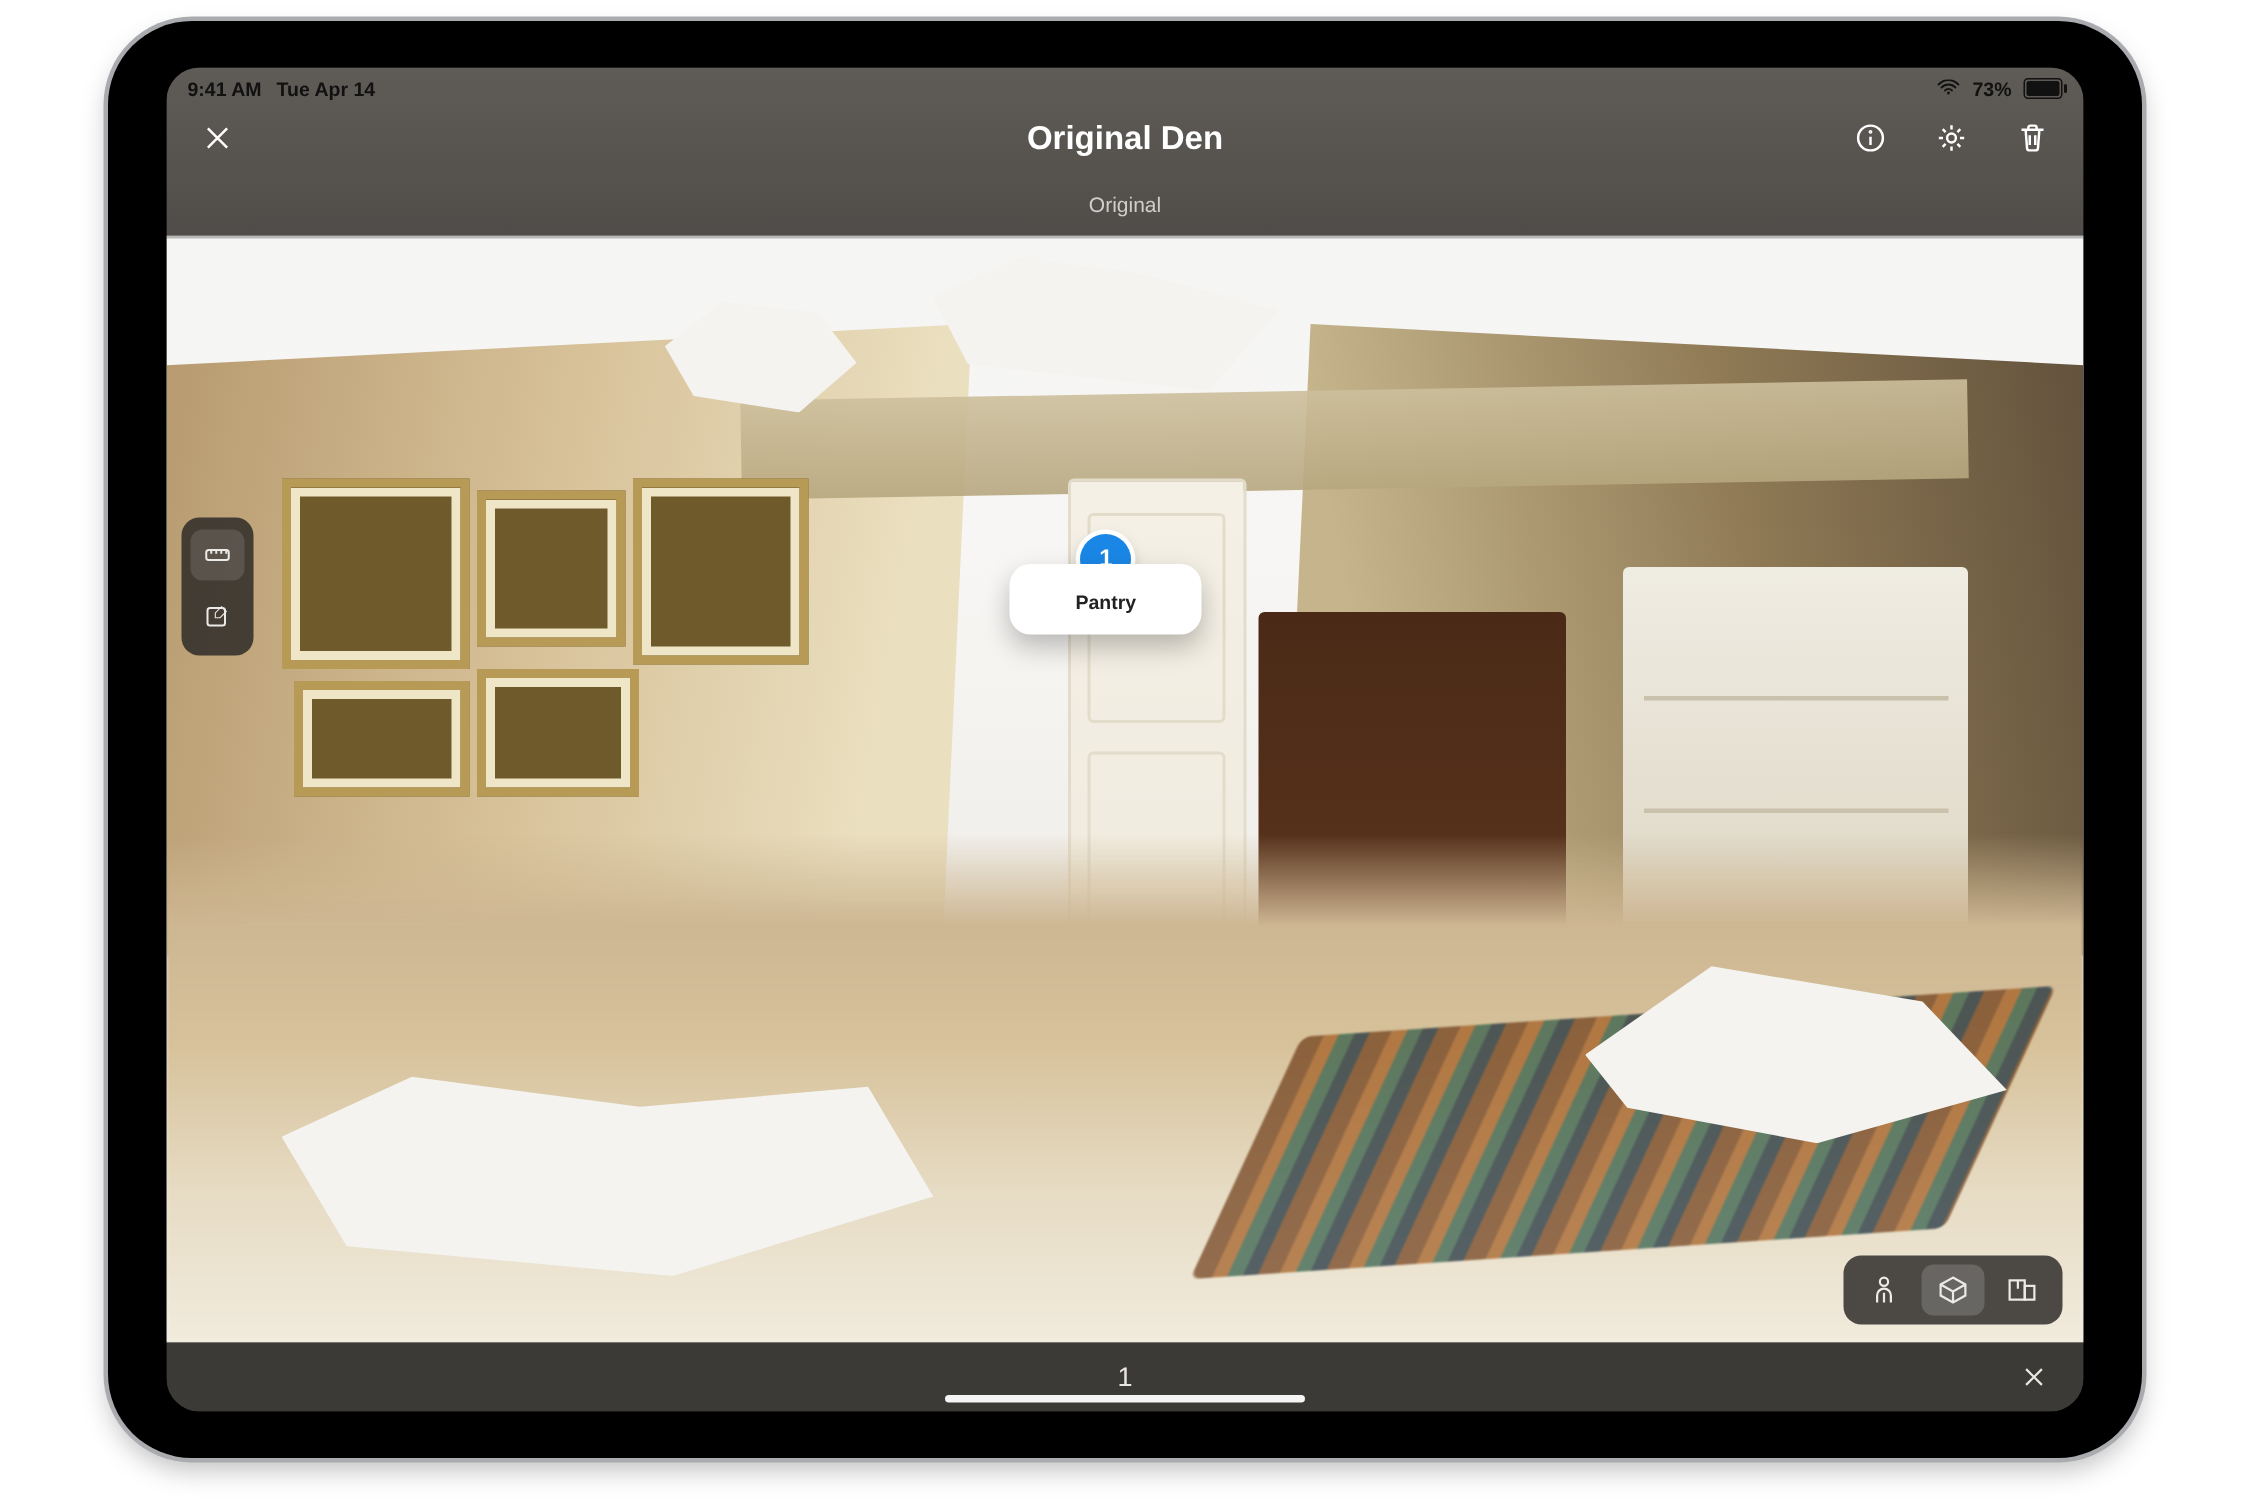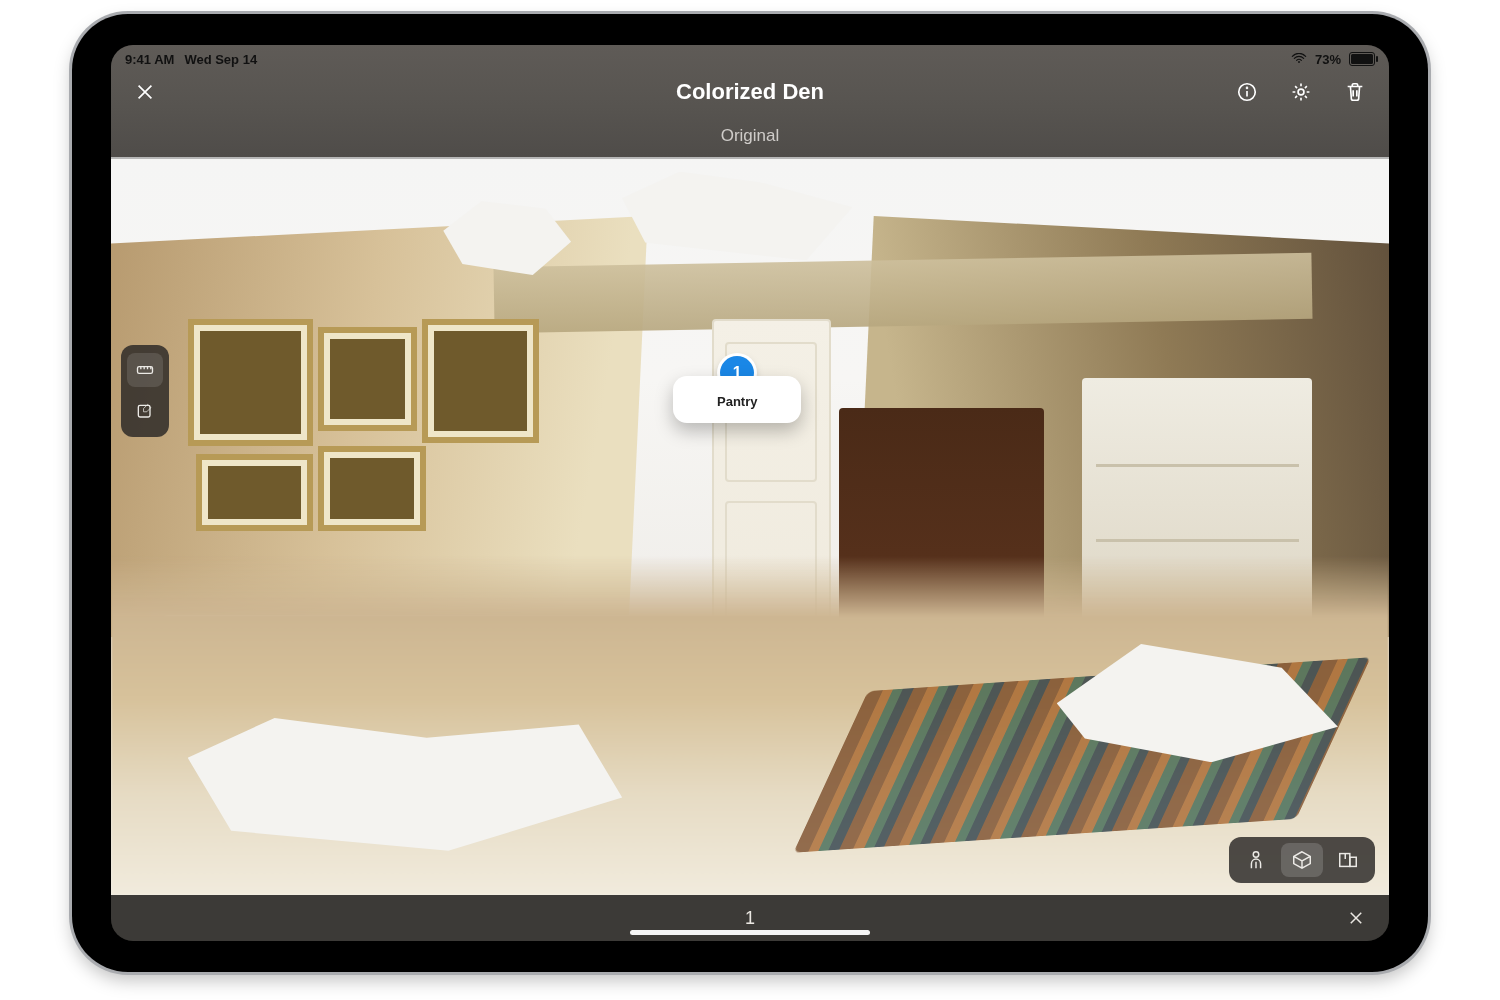--- a/index.html
+++ b/index.html
@@ -40,21 +40,21 @@
     z-index:20;
   }
   .titlebar .row1{position:absolute;left:0;right:0;top:24px;height:46px;display:flex;align-items:center;color:#fff;}
   .titlebar .title{position:absolute;left:0;right:0;text-align:center;font-size:22px;font-weight:700;}
   .iconbtn{width:40px;height:40px;display:flex;align-items:center;justify-content:center;color:#fff;border-radius:8px;}
   .iconbtn svg{width:22px;height:22px;stroke:#fff;fill:none;stroke-width:1.8}
   .titlebar .left-actions{position:absolute;left:14px;display:flex;gap:6px;}
   .titlebar .right-actions{position:absolute;right:14px;display:flex;gap:14px;}
 
   .tabs{position:absolute;left:0;right:0;top:70px;height:42px;display:flex;color:#dedcda;}
-  .tab{flex:1;display:flex;align-items:center;justify-content:center;font-size:17px;position:relative;}
+  .tab{flex:1;display:flex;align-items:center;justify-content:center;font-size:14px;position:relative;}
   .tab.inactive{color:#cfccc9;}
   .tab.active{color:#fff;font-weight:600;}
   .tab.active:after{content:"";position:absolute;left:18%;right:18%;bottom:0;height:2px;background:#fff;}
 
   
   .viewport{position:absolute;left:0;right:0;top:112px;bottom:46px;background:#f3f1ee;overflow:hidden;}
   .scene{position:absolute;inset:0;}
 
   
   .sky{position:absolute;inset:0;background:linear-gradient(#f5f5f4,#f7f6f4 30%,#f0eeea 60%,#efece6);}
@@ -131,21 +131,21 @@
 
 <div class="stage">
   <div class="tablet">
     <div class="bezel">
       <div class="screen">
 
         <div class="status-wrap">
           <div class="statusbar">
             <div class="left">
               <span>9:41 AM</span>
-              <span>Wed Sep 14</span>
+              <span>Tue Apr 14</span>
             </div>
             <div class="right">
               <span class="wifi">
                 <svg viewBox="0 0 24 16">
                     <path d="M2 5 C8 -1 16 -1 22 5 M5 8 C9 4 15 4 19 8 M8.5 11 C10.5 9 13.5 9 15.5 11" stroke="#111" fill="none" stroke-width="1.8" stroke-linecap="round"></path>
                     <circle cx="12" cy="13.5" r="1.4" fill="#111"></circle>
                   </svg>
               </span>
               <span>73%</span>
               <span class="battery">
@@ -159,21 +159,21 @@
 
         <div class="titlebar">
           <div class="row1">
             <div class="left-actions">
               <div class="iconbtn">
                 <svg viewBox="0 0 24 24">
                     <path d="M5 5 L19 19 M19 5 L5 19"></path>
                   </svg>
               </div>
             </div>
-            <div class="title">Colorized Den</div>
+            <div class="title">Original Den</div>
             <div class="right-actions">
               <div class="iconbtn">
                 <svg viewBox="0 0 24 24">
                     <circle cx="12" cy="12" r="9"></circle>
                     <line x1="12" y1="11" x2="12" y2="17"></line>
                     <circle cx="12" cy="7.5" r="0.5" fill="#fff" stroke="#fff"></circle>
                   </svg>
               </div>
               <div class="iconbtn">
                 <svg viewBox="0 0 24 24">

